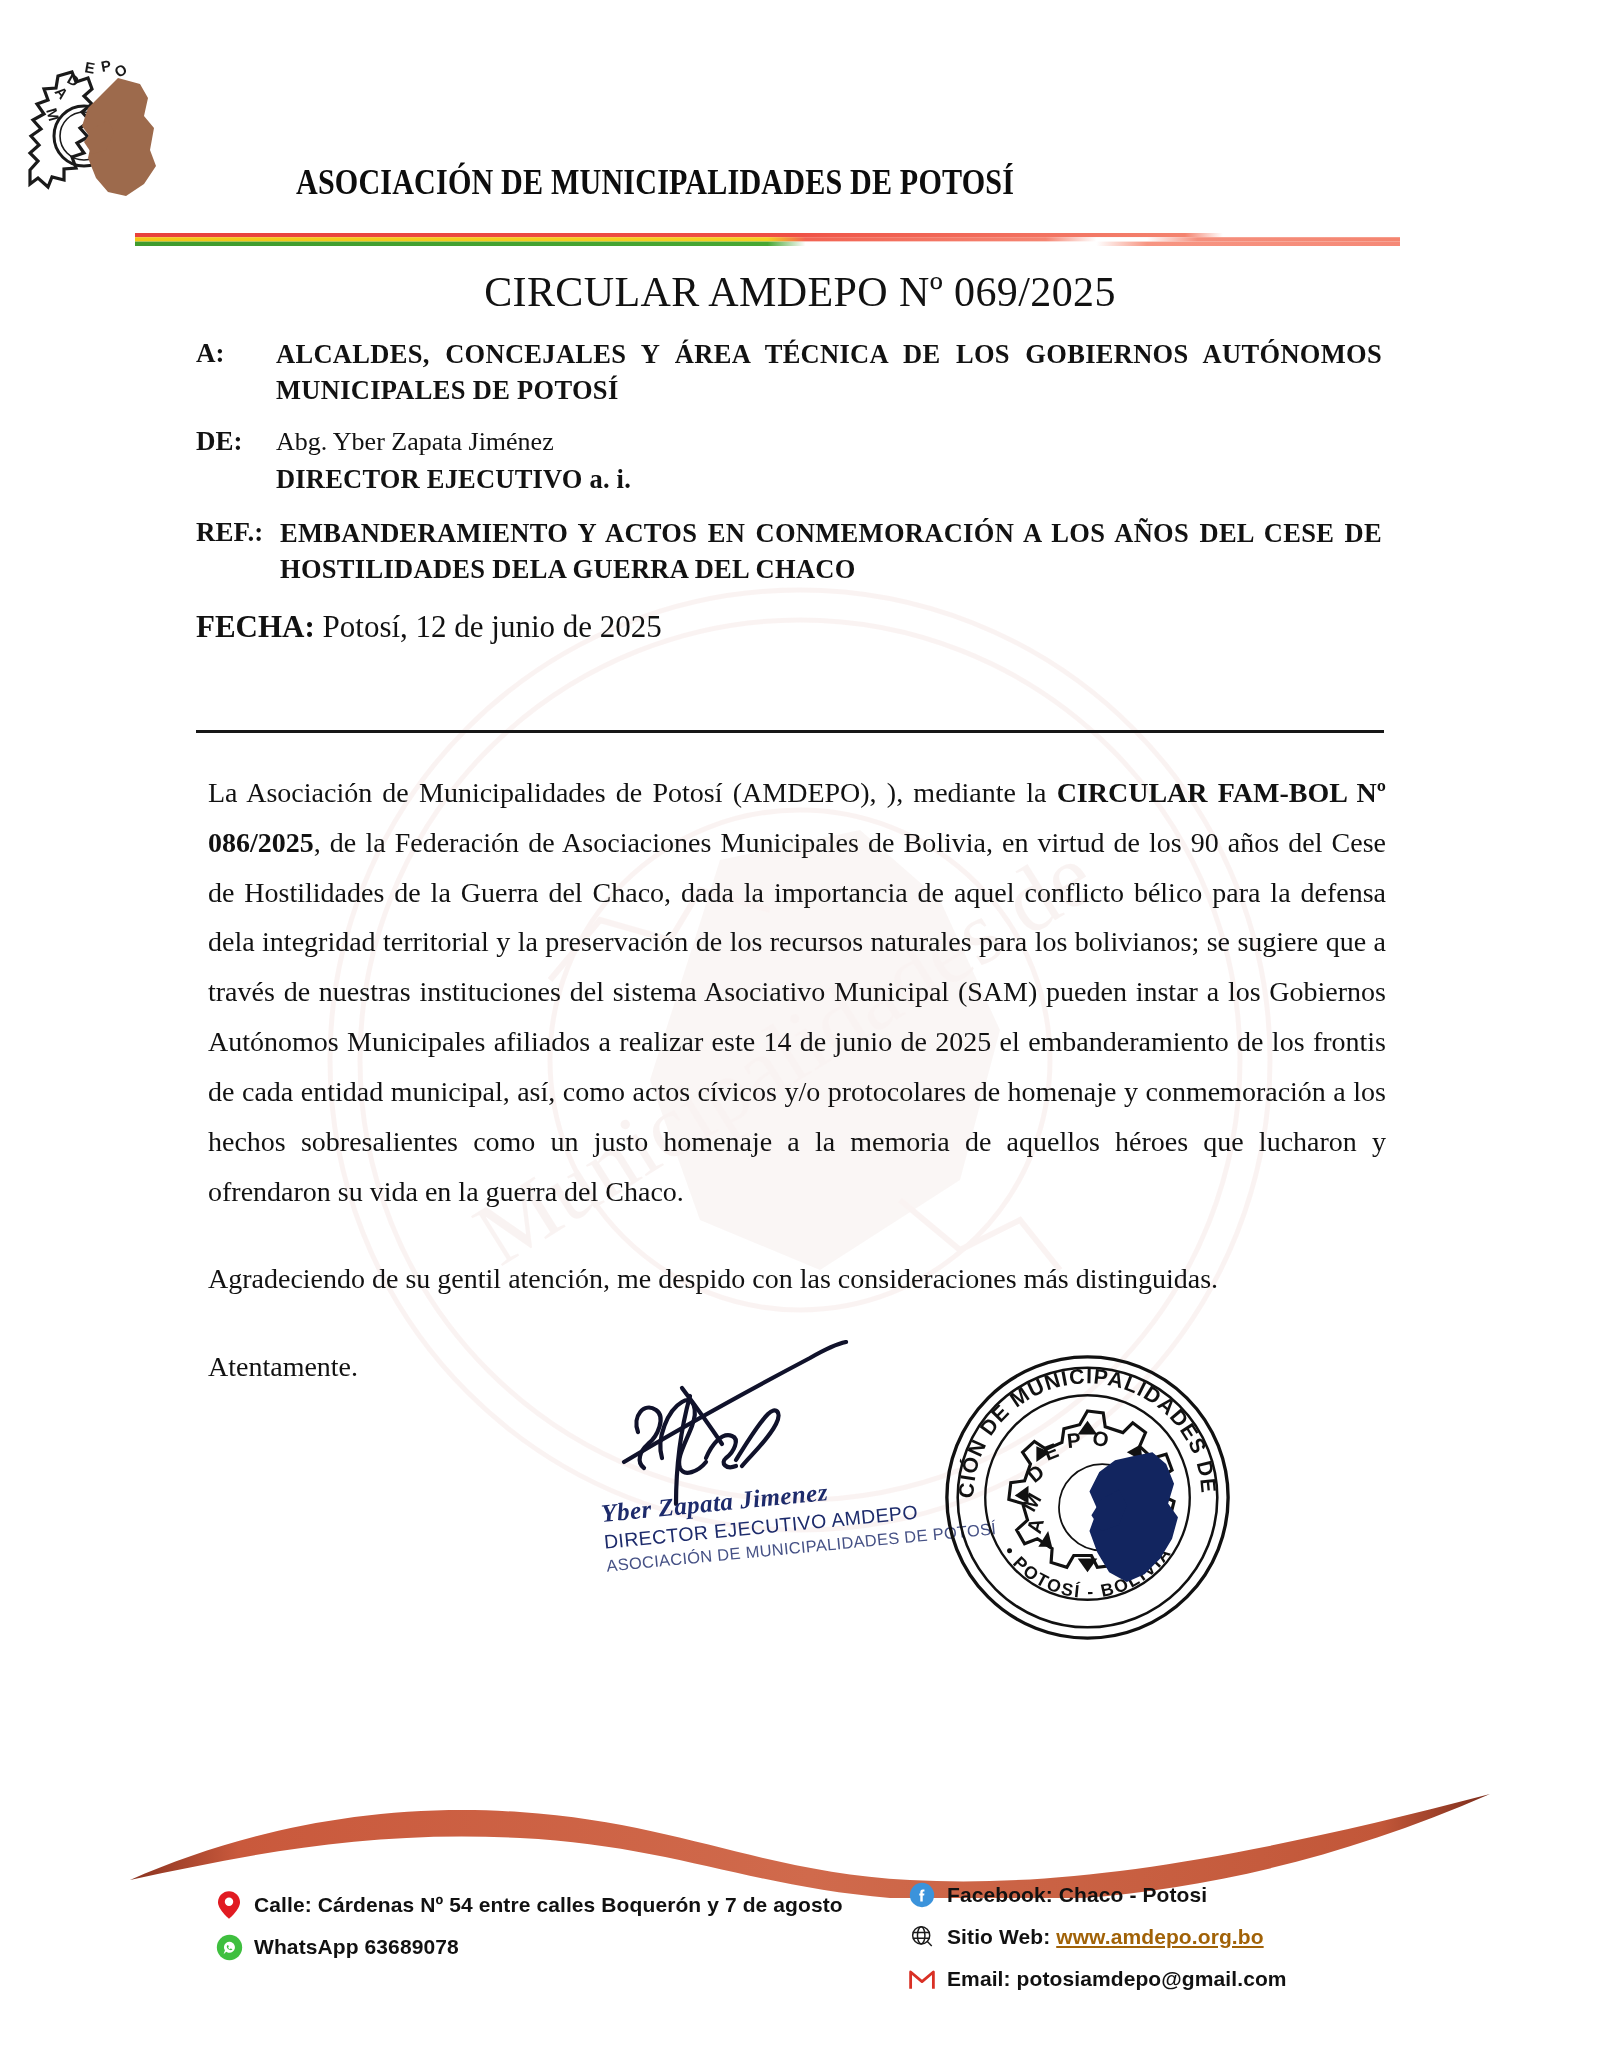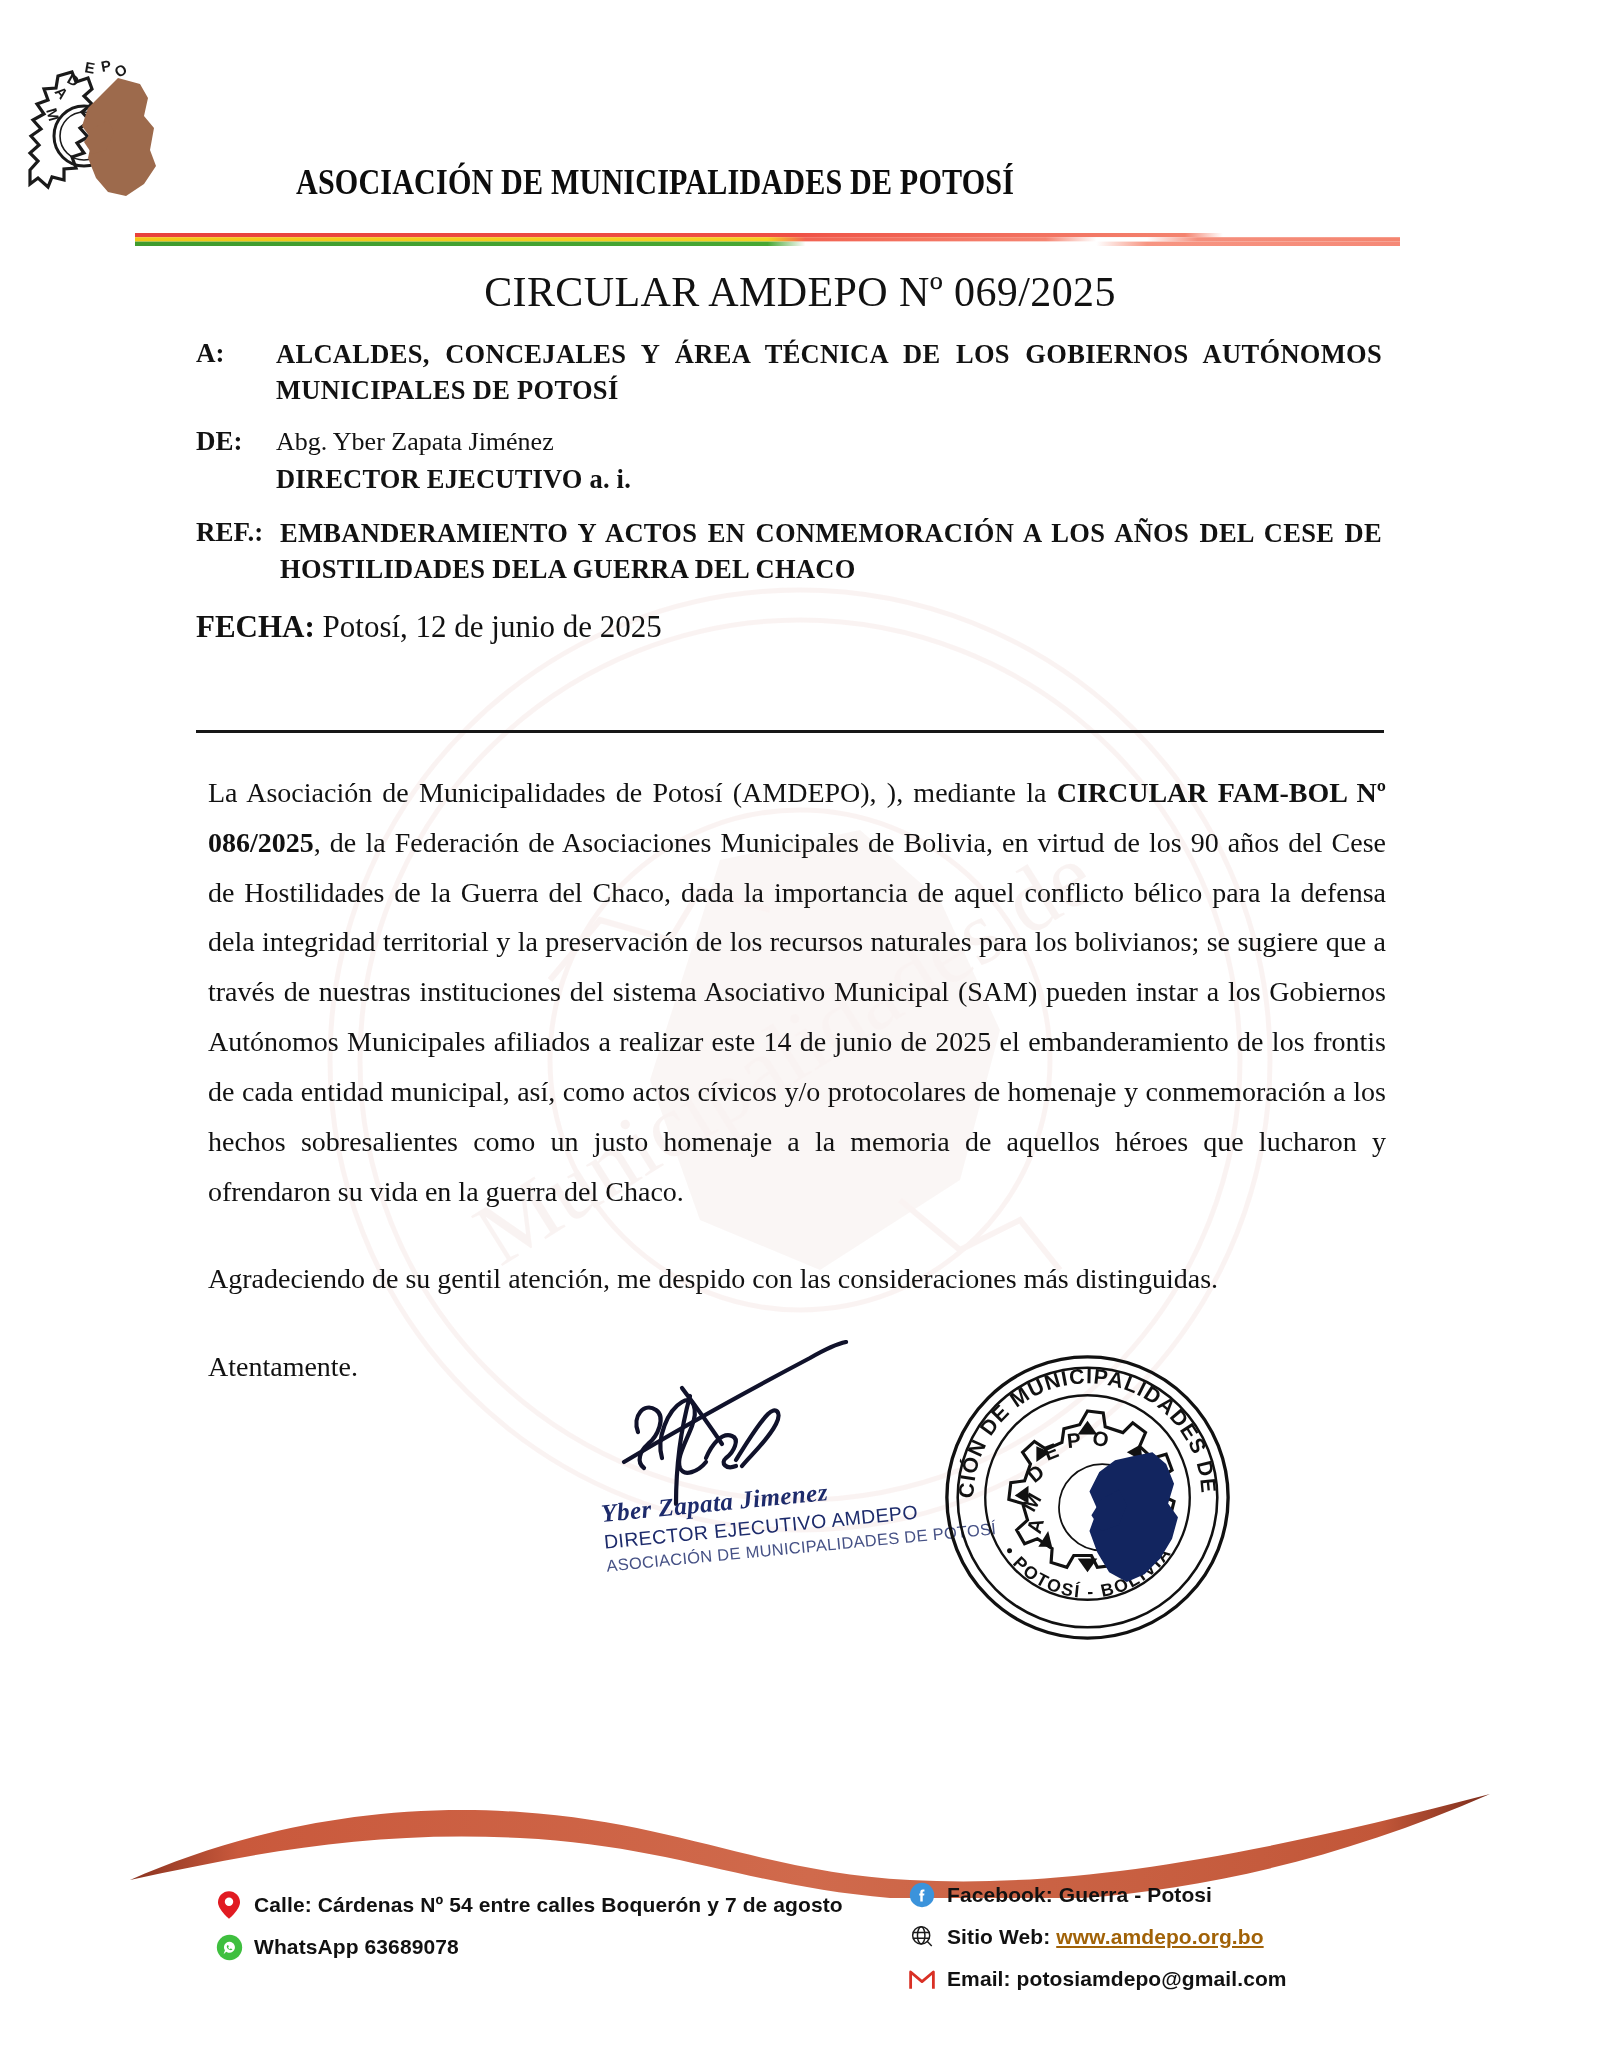--- a/index.html
+++ b/index.html
@@ -517,21 +517,21 @@
     <div class="footer-col right">
       <div class="fline">
         <span class="ficon">
           <svg viewBox="0 0 32 32" width="26" height="26">
             <circle cx="16" cy="16" r="15" fill="#3b93db"></circle>
             <path d="M18.6 16.6 H16.9 V24 H13.9 V16.6 H12.6 V14 H13.9 V12.4
                      C13.9 10.6 14.8 9.1 17.1 9.1 H19 V11.7 H17.8
                      C17.1 11.7 16.9 12 16.9 12.6 V14 H19 Z" fill="#ffffff"></path>
           </svg>
         </span>
-        <span>Facebook: Guerra - Potosi</span>
+        <span>Facebook: Chaco - Potosi</span>
       </div>
       <div class="fline">
         <span class="ficon">
           <svg viewBox="0 0 32 32" width="26" height="26">
             <g fill="none" stroke="#1a1a1a" stroke-width="1.8">
               <circle cx="15" cy="14" r="10.5"></circle>
               <ellipse cx="15" cy="14" rx="4.6" ry="10.5"></ellipse>
               <path d="M4.8 10.5 H25.2 M4.8 17.5 H25.2"></path>
               <path d="M22 21 L28 27"></path>
             </g>

